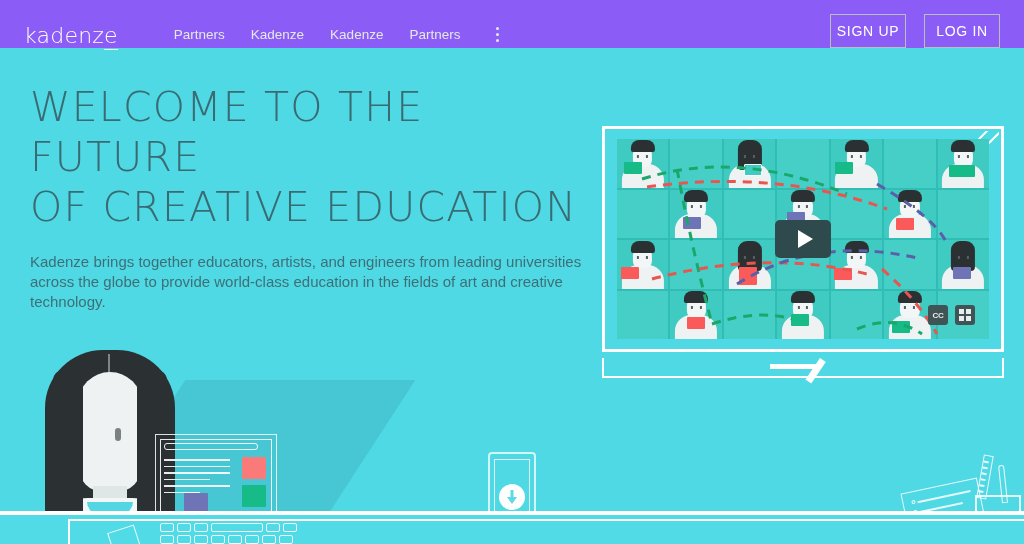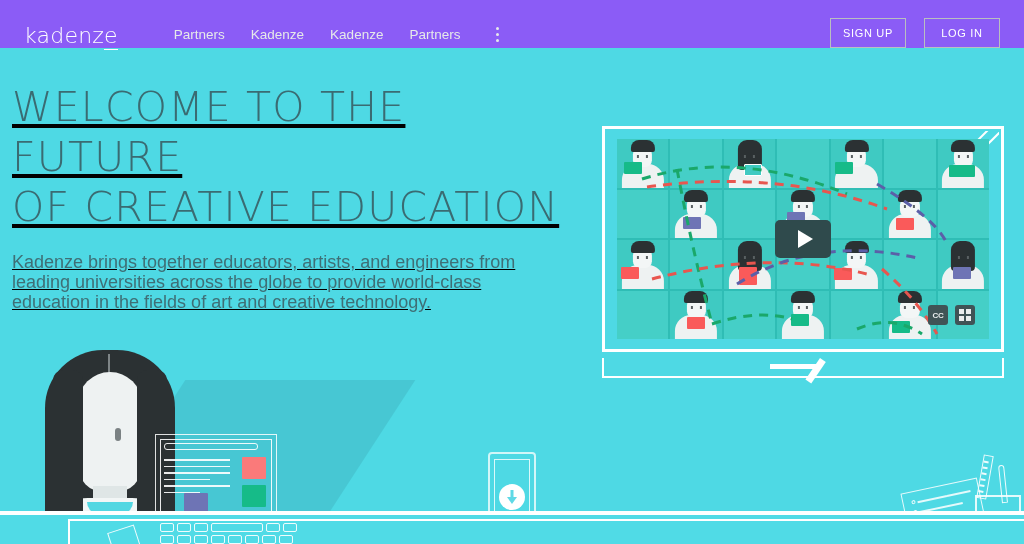--- a/index.html
+++ b/index.html
@@ -48,44 +48,44 @@
   .kebab i { display: block; width: 3px; height: 3px; background: #e6e9e9; border-radius: 50%; }
 
   .header-right {
     margin-left: auto; margin-right: 24px;
     display: flex; align-items: center; gap: 18px;
   }
   .hbtn {
     border: 1px solid #b9bfc0;
     color: #ffffff;
     background: transparent;
-    font-size: 11px;
+    font-size: 14px;
     letter-spacing: .7px;
     padding: 8px 0;
     width: 76px;
     text-align: center;
     cursor: pointer;
     font-family: "Liberation Sans", sans-serif;
   }
   .hbtn.wide { width: 76px; }
 
   
-  .hero-text { position: absolute; left: 12px; top: 82px; width: 560px; z-index: 20; text-decoration: underline; }
+  .hero-text { position: absolute; left: 30px; top: 82px; width: 560px; z-index: 20; }
   .headline {
     font-size: 41px;
     line-height: 50px;
     font-weight: 200;
     color: #3a6b72;
     letter-spacing: 1.2px;
     font-family: "DejaVu Sans", sans-serif;
     white-space: pre-line;
   }
   .subhead {
     margin-top: 20px;
-    font-size: 18px;
+    font-size: 15px;
     line-height: 20px;
     color: #3f6f76;
     max-width: 552px;
   }
   .cta {
     margin-top: 26px;
     display: inline-block;
     background: #333b3d;
     color: #ffffff;
     font-size: 17px;

